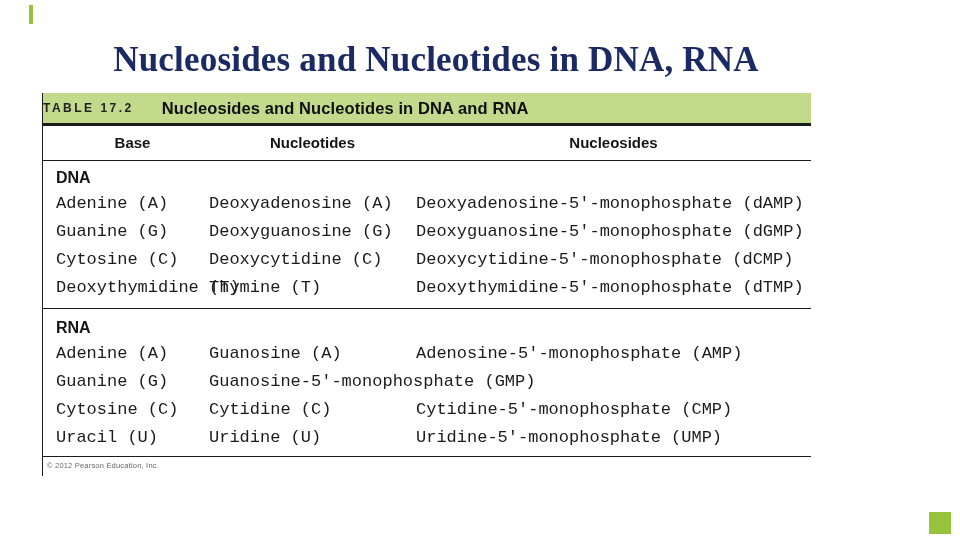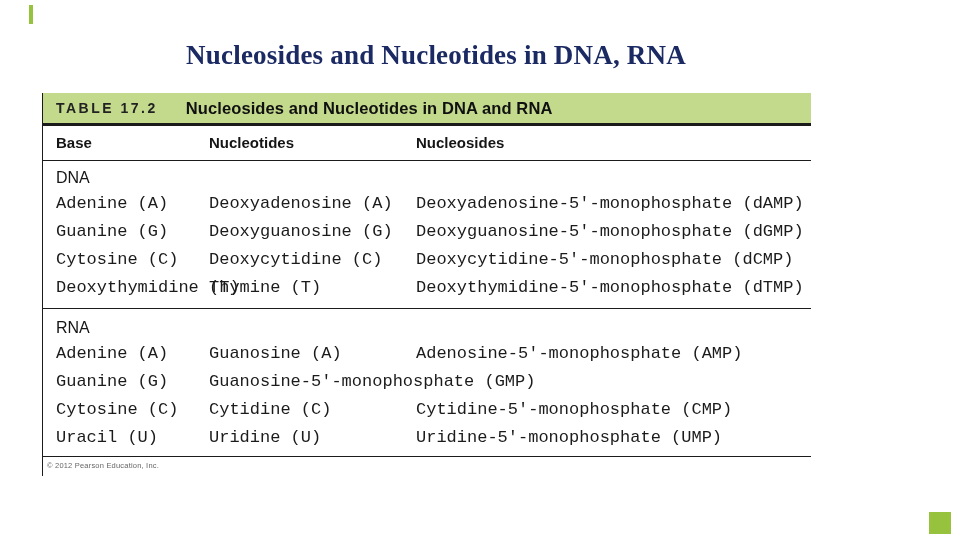--- a/index.html
+++ b/index.html
@@ -10,51 +10,51 @@
   .accent-dash{
     position:absolute;left:29px;top:5px;width:4px;height:19px;
     background:var(--accent-green,#97C23E);
   }
   .accent-square{
     position:absolute;left:929px;top:512px;width:22px;height:22px;
     background:var(--accent-green,#97C23E);
   }
   .slide-title{
     position:absolute;left:0;top:40px;width:872px;text-align:center;
-    font-family:"Liberation Serif", serif;font-weight:bold;font-size:27px;
+    font-family:"Liberation Serif", serif;font-weight:bold;font-size:35px;
     color:var(--title-color,#1B2A63);letter-spacing:.2px;
   }
   .table-fig{
     position:absolute;left:42px;top:93px;width:768px;
     border-left:1.5px solid #1b1b1b;
   }
   .band{
     height:30px;background:var(--band-bg,#C3D98C);
     display:flex;align-items:center;
     border-bottom:3px solid #1b1b1b;
   }
   .band-label{
-    font-family:"Liberation Sans", sans-serif;font-weight:bold;font-size:14px;
-    letter-spacing:2.5px;color:#222;margin-left:13px;white-space:nowrap;
+    font-family:"Liberation Sans", sans-serif;font-weight:bold;font-size:12px;
+    letter-spacing:2.5px;color:#222;white-space:nowrap;
   }
   .band-caption{
     font-family:"Liberation Sans", sans-serif;font-weight:bold;font-size:16.5px;
     color:#101010;margin-left:28px;white-space:nowrap;letter-spacing:.1px;
   }
   .row{
     display:grid;grid-template-columns:153px 207px 1fr;
     padding-left:13px;
   }
-  .colhead-row{border-bottom:1.5px solid #1b1b1b;}
+  .colhead-row{border-bottom:1.5px solid #1b1b1b;text-align:center;}
   .colhead{
     font-family:"Liberation Sans", sans-serif;font-weight:bold;font-size:15px;
     color:#151515;padding:8px 0 9px;
   }
   .section-label{
-    font-family:"Liberation Sans", sans-serif;font-weight:normal;font-size:16px;
+    font-family:"Liberation Sans", sans-serif;font-weight:bold;font-size:16px;
     color:#151515;padding:8px 0 3px;
   }
   .cell{
     font-family:Liberation Mono, monospace;font-size:17px;color:#1b1b1b;
     height:28px;line-height:28px;white-space:nowrap;
   }
   .section-rna{
     border-top:1.5px solid #1b1b1b;margin-top:6px;padding-top:2px;
   }
   .bottom-rule{

